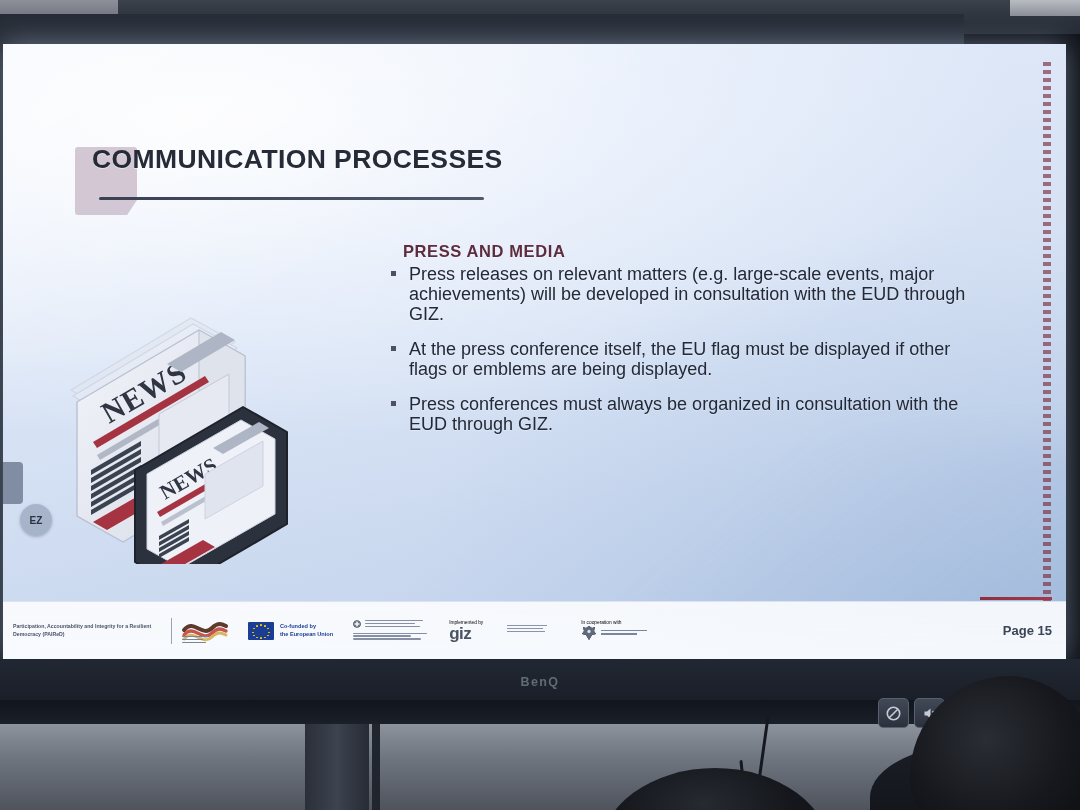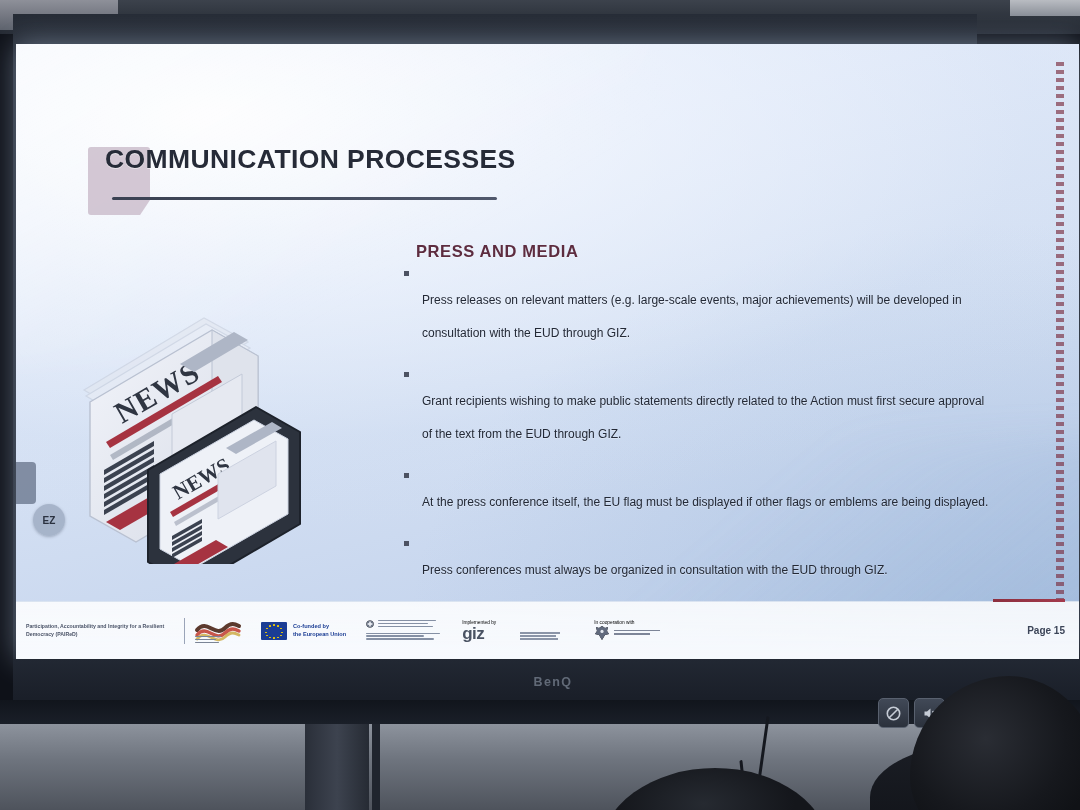--- a/index.html
+++ b/index.html
@@ -21,21 +21,21 @@
     position:absolute; left:0; top:0; width:118px; height:30px;
     background:linear-gradient(180deg,#8e9099 0%,#5d626c 100%);
   }
   .wall-top-right {
     position:absolute; right:0; top:0; width:70px; height:16px;
     background:linear-gradient(180deg,#b9bcc2 0%,#8a8f98 100%);
   }
 
   
   .display-chassis {
-    position:absolute; left:13px; top:14px; width:964px; height:680px;
+    position:absolute; left:0; top:14px; width:964px; height:680px;
     background:linear-gradient(180deg,#262c36 0%,#1d222b 40%,#1a1f28 100%);
   }
 
   
   .panel {
     position:absolute; left:3px; top:30px; width:1063px; height:615px;
     background:#c9d6ea;
     overflow:hidden;
     box-shadow:0 0 28px rgba(190,210,240,.45);
   }
@@ -95,23 +95,22 @@
   .bullets { position:absolute; left:388px; top:220px; width:586px; }
   .bullet { position:relative; display:flex; margin-bottom:15px; }
   .bullet .marker {
     flex:0 0 auto; width:18px; padding-top:7px;
   }
   .bullet .marker i {
     display:block; width:5px; height:5px; background:#4c5262;
   }
   .bullet .btext {
     flex:1 1 auto;
-    font-size:12px; line-height:33px; color:#232936;
+    font-size:18px; line-height:20px; color:#232936;
     text-shadow:0 .5px 0 rgba(255,255,255,.3);
-    margin-top:20px;
   }
 
   
   .news-art { position:absolute; left:60px; top:230px; width:240px; height:290px; }
   .news-art svg { width:100%; height:100%; display:block; }
 
   
   .dash-strip {
     position:absolute; right:15px; top:18px; width:8px; height:540px;
     background:repeating-linear-gradient(
@@ -153,39 +152,39 @@
   }
   .eu-txt { margin-left:6px; font-size:5.6px; line-height:7.6px; color:#1b3d94; font-weight:bold; }
 
   
   .ghost-logo { margin-left:20px; width:74px; }
   .ghost-logo .row { display:flex; align-items:flex-start; margin-bottom:2px; }
   .ghost-lines b { display:block; height:1.3px; background:#8590a4; margin-bottom:1.6px; border-radius:1px; }
 
   .giz-block { margin-left:22px; }
   .cap-label { font-size:4.8px; color:#6b7policy; }
-  .giz-row { display:flex; align-items:flex-end;gap:32px; }
+  .giz-row { display:flex; align-items:flex-start;gap:32px; }
   .giz-word {
     font-size:17px; font-weight:bold; color:#4a5363; letter-spacing:-.5px;
     font-family:"Liberation Sans", sans-serif; line-height:1;
   }
   .giz-lines { margin-left:4px; }
   .giz-lines b { display:block; width:40px; height:1.5px; background:#8b95a8; margin-bottom:1.6px; }
 
   .moF-block { margin-left:34px; }
   .moF-row { display:flex; align-items:center; }
   .moF-lines { margin-left:4px; }
   .moF-lines b { display:block; width:46px; height:1.6px; background:#7d8598; margin-bottom:1.8px; }
 
   .page-area { margin-left:auto; margin-right:14px; text-align:right; position:relative; }
   .page-bar {
     position:absolute; right:0; top:-26px; width:72px; height:3px;
     background:linear-gradient(90deg,#8d2f3f,#a33a4c);
   }
-  .page-num { font-size:10px; color:#3c4558; font-weight:bold; }
+  .page-num { font-size:13px; color:#3c4558; font-weight:bold; }
 
   
   .ez-btn {
     position:absolute; left:17px; top:460px; width:32px; height:32px;
     border-radius:50%; background:rgba(150,163,186,.72);
     display:flex; align-items:center; justify-content:center;
     font-size:10px; color:#2b3240; font-weight:bold;
     box-shadow:0 1px 3px rgba(40,50,70,.3);
   }
   .side-tab {
@@ -296,26 +295,20 @@
           </div>
 
           <div class="press-heading">PRESS AND  MEDIA</div>
 
           <div class="bullets">
             <div class="bullet">
               <span class="marker">
                   <i></i>
                 </span>
               <span class="btext">Press releases on relevant matters (e.g. large-scale events, major achievements) will be developed in consultation with the EUD through GIZ.</span>
-            </div>
-            <div class="bullet">
-              <span class="marker">
-                  <i></i>
-                </span>
-              <span class="btext">Grant recipients wishing to make public statements directly related to the Action must first secure approval of the text from the EUD through GIZ.</span>
             </div>
             <div class="bullet">
               <span class="marker">
                   <i></i>
                 </span>
               <span class="btext">At the press conference itself, the EU flag must be displayed if other flags or emblems are being displayed.</span>
             </div>
             <div class="bullet">
               <span class="marker">
                   <i></i>

